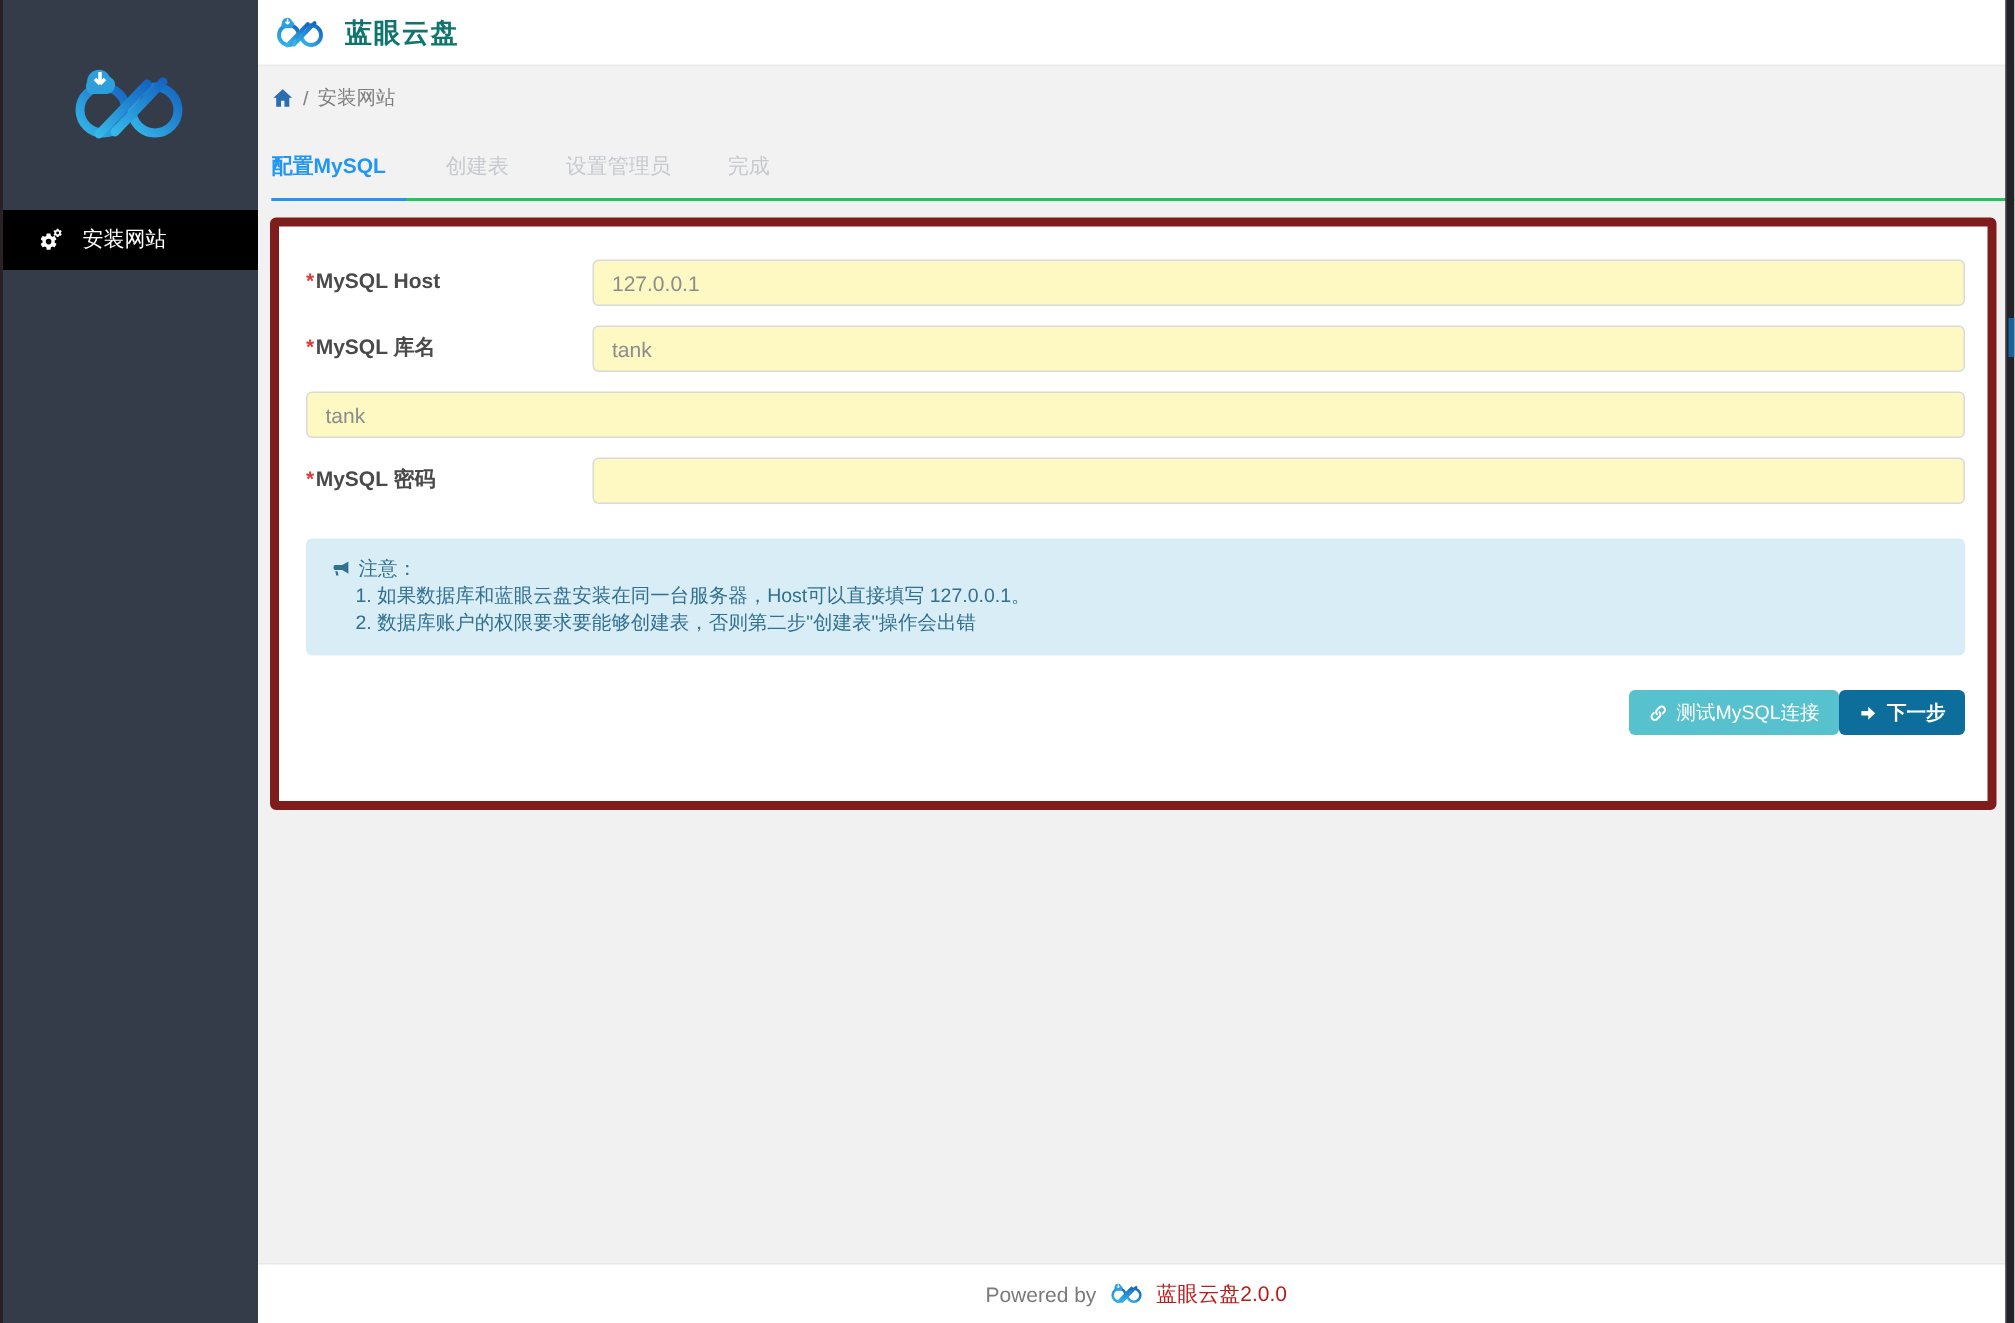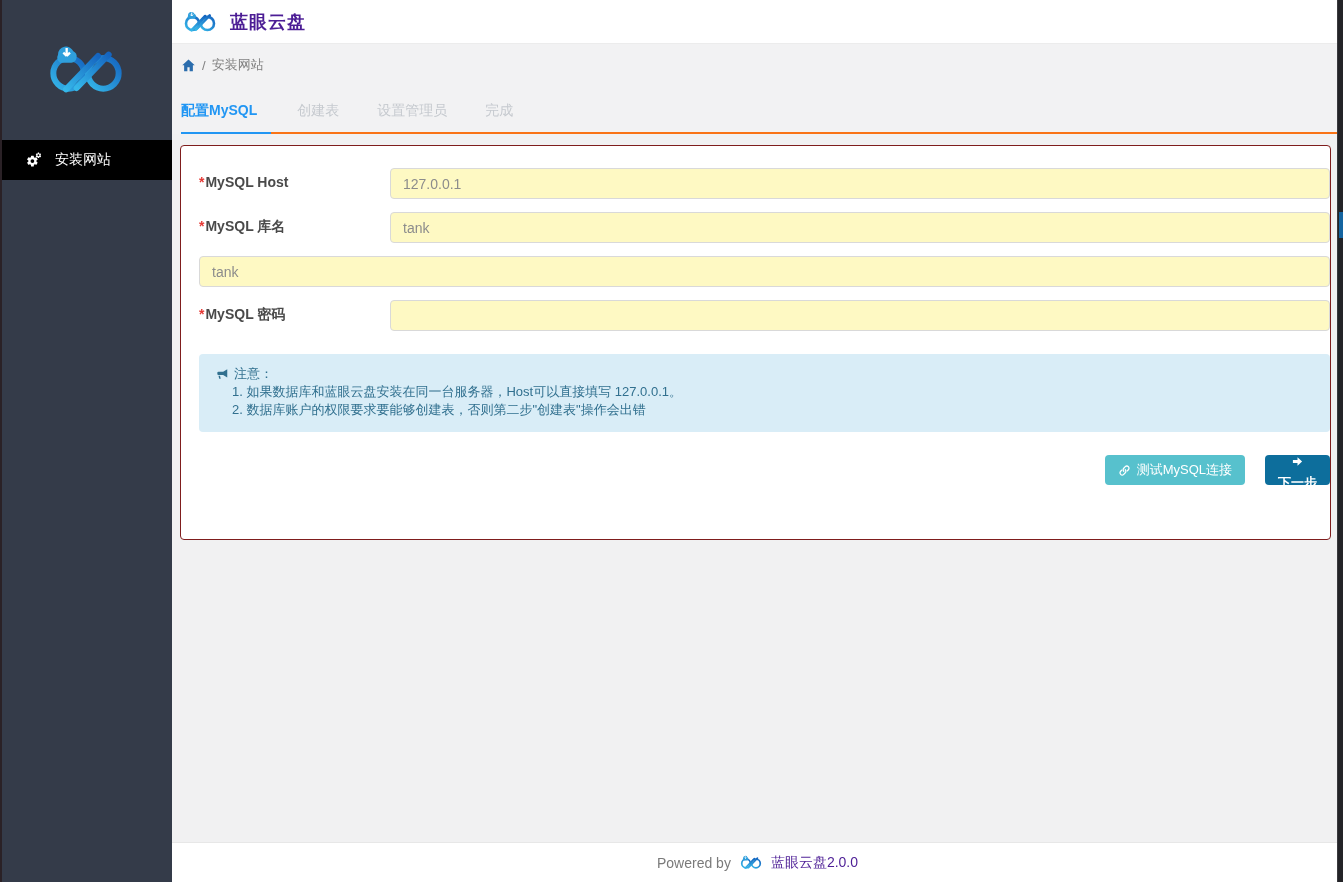--- a/index.html
+++ b/index.html
@@ -29,78 +29,78 @@
   .side-menu-item .mi-icon { width: 17px; height: 17px; margin-right: 12px; display: inline-flex; }
 
   
   .main { position: absolute; left: 172px; top: 0; right: 0; bottom: 0; display: flex; flex-direction: column; }
 
   .topbar {
     height: 44px; background: #fff; border-bottom: 1px solid #ececec;
     display: flex; align-items: center; padding-left: 8px;
   }
   .topbar .brand-logo { width: 40px; height: 26px; margin-right: 10px; }
-  .topbar .brand-title { font-size: 18px; font-weight: bold; color: #4c1d95; letter-spacing: 1px; }
+  .topbar .brand-title { font-size: 18px; font-weight: bold; color: #0f766e; letter-spacing: 1px; }
 
   .subhead { background: #f2f2f3; padding: 0 0 0 9px; }
   .breadcrumb { display: flex; align-items: center; height: 42px; font-size: 13px; color: #808080; }
   .breadcrumb .home-ic { width: 15px; height: 15px; margin-right: 6px; display: inline-flex; cursor: pointer; }
   .breadcrumb .sep { margin-right: 6px; }
 
-  .tabs { display: flex; border-bottom: 2px solid #f97316; padding-top: 8px; }
+  .tabs { display: flex; border-bottom: 2px solid #22c55e; padding-top: 8px; }
   .tab {
     font-size: 14px; padding: 8px 12px 12px 0; margin-right: 26px;
     color: #c6cacf; cursor: default; position: relative;
   }
   .tab.active {
     color: #2196f3; font-weight: bold; cursor: pointer;
     border-bottom: 2px solid #2196f3; margin-bottom: -2px; padding-right: 14px;
   }
 
   .content { flex: 1; background: #f1f1f2; padding: 11px 12px 0 8px; }
   .panel {
-    background: #fff; border: 1px solid #7f1d1d; border-radius: 4px;
-    padding: 22px 0 9px 18px; min-height: 395px;
+    background: #fff; border: 6px solid #7f1d1d; border-radius: 4px;
+    padding: 22px 15px 9px 18px; min-height: 395px;
   }
 
   .form-row { display: flex; margin-bottom: 13px; }
   .form-label { width: 191px; padding-top: 6px; font-weight: bold; font-size: 14px; color: #4a4a4a; }
   .req { color: #e53935; margin-right: 1px; }
   .form-input-col { flex: 1; }
   .form-input {
     width: 100%; height: 31px; border: 1px solid #d9d9d9; border-radius: 4px;
     padding: 0 12px; font-size: 14px; color: #8c8c8c; outline: none;
     font-family: "Liberation Sans", sans-serif; background: #fef9c3;
   }
 
   .notice {
     margin-top: 23px; background: #d9edf7; color: #31708f;
     border-radius: 4px; padding: 11px 16px 13px 16px; font-size: 13px; line-height: 18px;
   }
   .notice-title { display: flex; align-items: center; text-align: right; }
   .notice-title .n-icon { width: 14px; height: 14px; margin-right: 5px; display: inline-flex; }
   .notice-list { margin-left: 17px; }
 
-  .actions { display: flex; justify-content: flex-end; margin-top: 23px; gap: 20px; }
+  .actions { display: flex; justify-content: flex-end; margin-top: 23px; gap: 0; }
   .btn {
     border: none; border-radius: 4px; color: #fff; font-size: 13px;
     height: 30px; padding: 0 13px; display: inline-flex; align-items: center; gap: 6px;
     cursor: pointer; font-family: "Liberation Sans", sans-serif;
   }
   .btn-test { background: #57c1cd; }
-  .btn-next { background: #0d6e9c; font-weight: bold; flex-direction: column; }
+  .btn-next { background: #0d6e9c; font-weight: bold; }
   .btn .b-icon { width: 13px; height: 13px; display: inline-flex; }
 
   .footer {
     height: 40px; background: #fff; border-top: 1px solid #e7e7e7;
     display: flex; align-items: center; justify-content: center; gap: 6px;
     font-size: 14px; color: #7a7a7a;
   }
   .footer .f-logo { width: 28px; height: 17px; }
-  .footer .f-link { color: #4c1d95; text-decoration: none; cursor: pointer; }
+  .footer .f-link { color: #b91c1c; text-decoration: none; cursor: pointer; }
 
   
   .scrollbar {
     position: absolute; right: 0; top: 0; bottom: 0; width: 6px;
     background: #232327; border-left: 1px solid #3a3a3e; z-index: 9;
   }
   .scrollbar .thumb { position: absolute; top: 212px; left: 1px; width: 4px; height: 26px; background: #1464a0; }
 
   svg { display: block; width: 100%; height: 100%; }
 </style>

